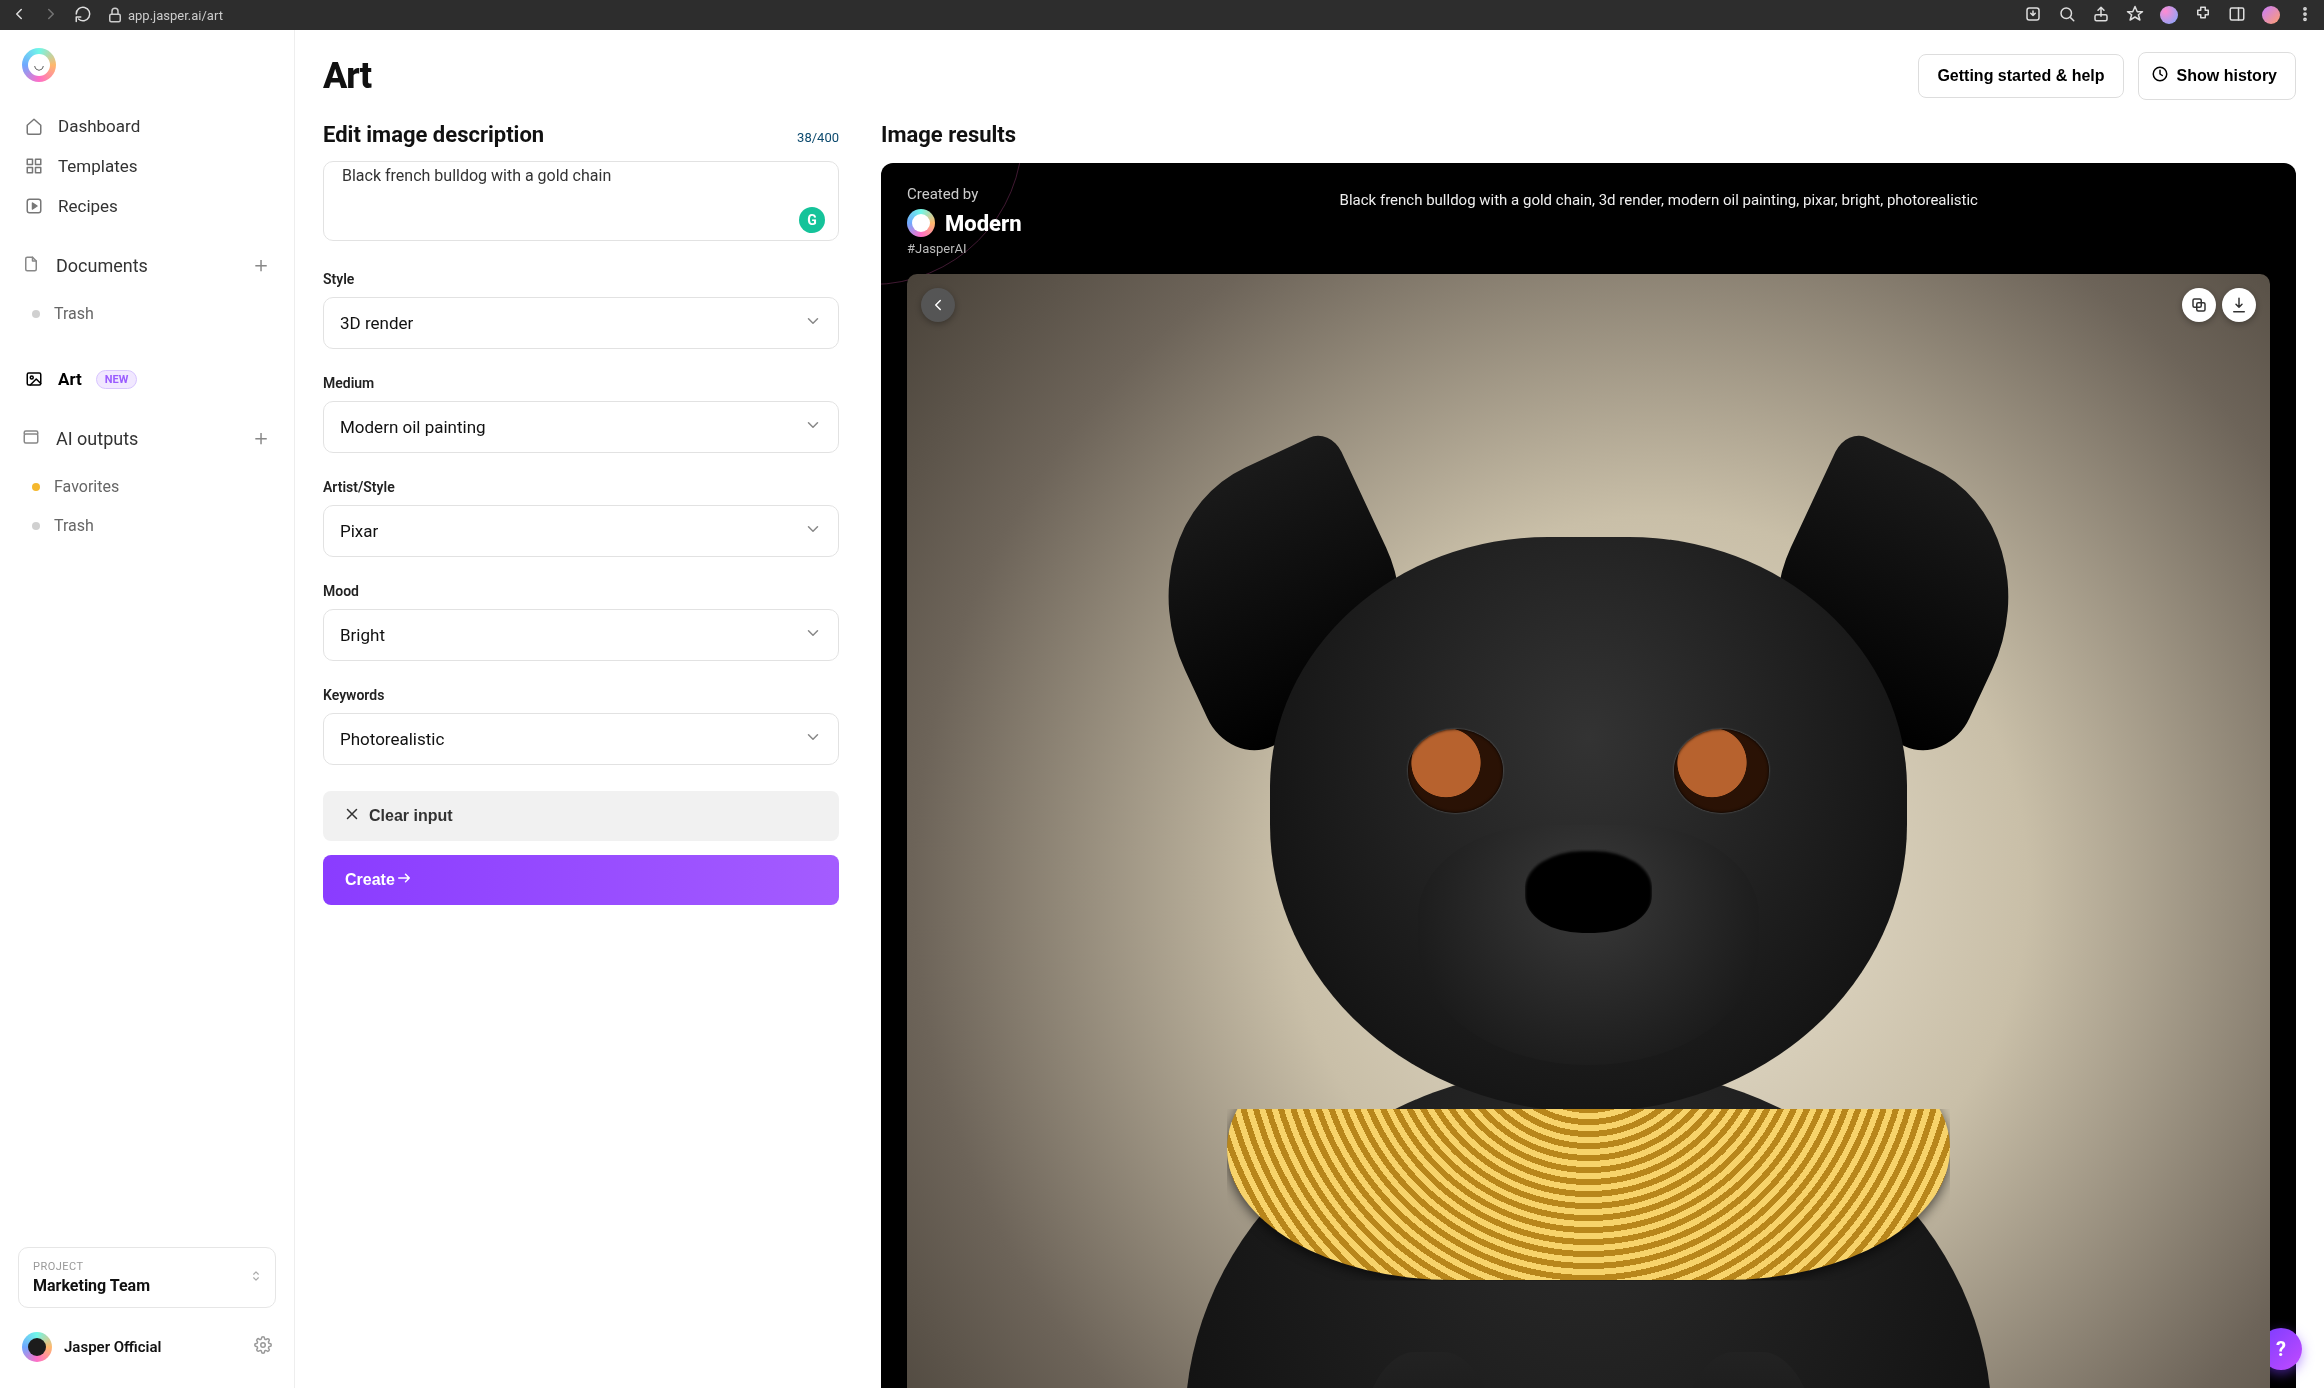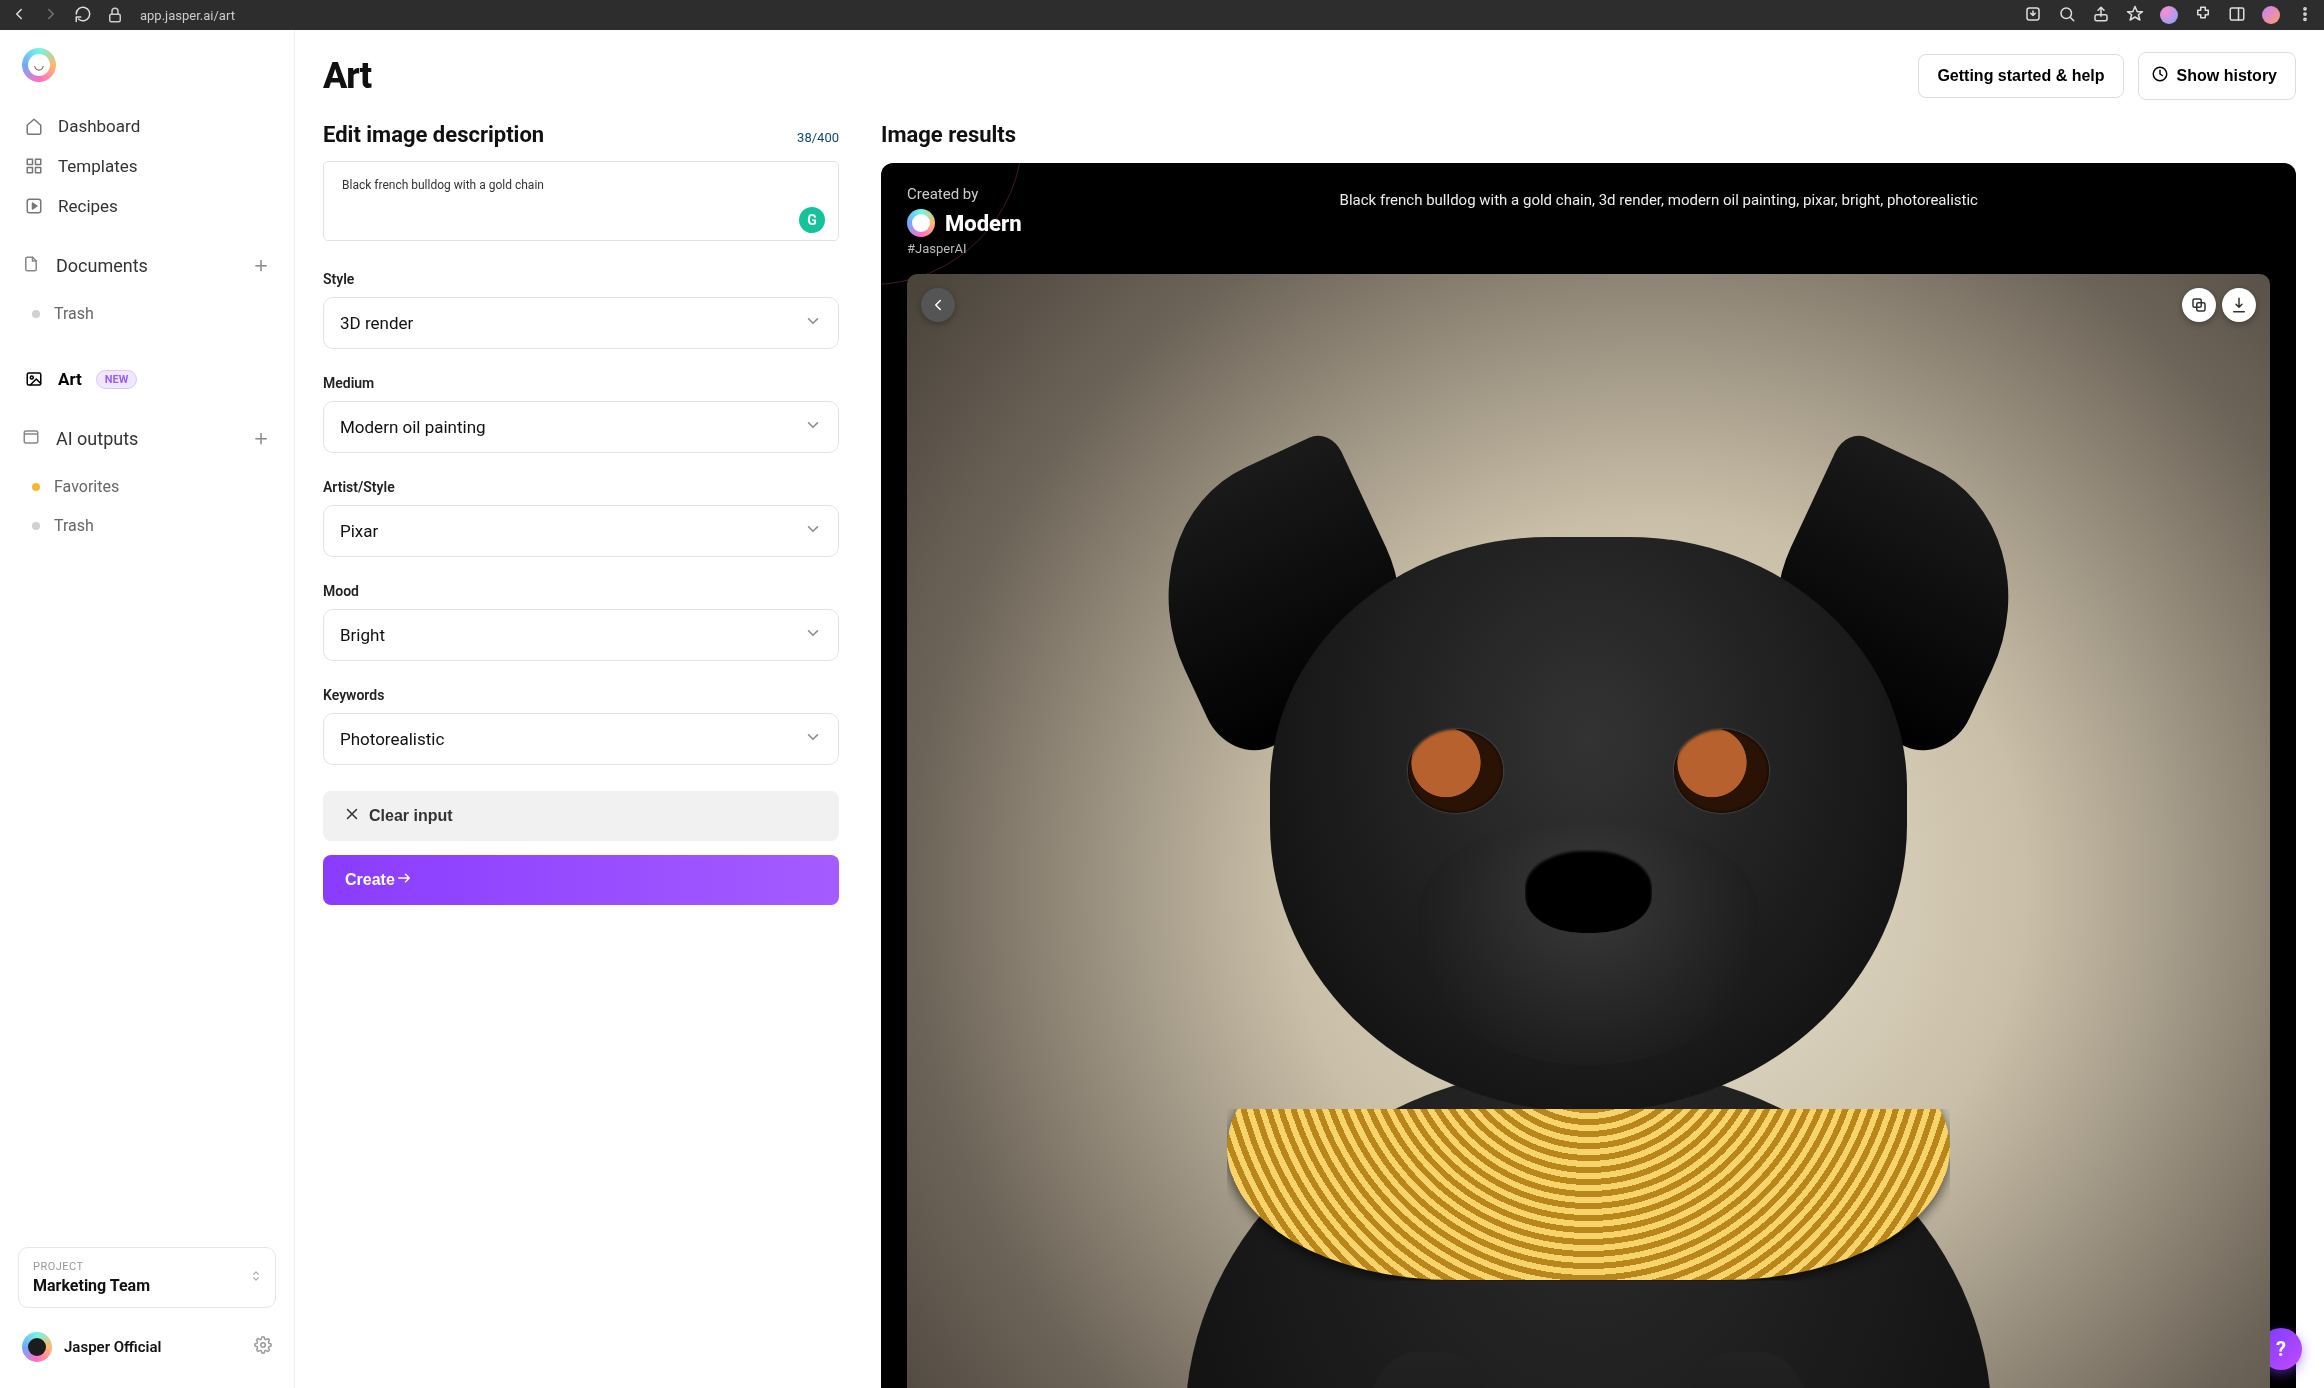--- a/index.html
+++ b/index.html
@@ -1,21 +1,21 @@
 <!DOCTYPE html>
 <html><head>
 <meta charset="utf-8">
 <style>
   * { box-sizing: border-box; margin: 0; padding: 0; }
   body { font-family: -apple-system, BlinkMacSystemFont, "Segoe UI", Roboto, Helvetica, Arial, sans-serif; background: #fff; color: #111; }
 
   
   .chrome { height: 30px; background: #2d2d2d; display: flex; align-items: center; padding: 0 10px; gap: 14px; color: #ddd; font-size: 13px; }
   .chrome .nav-group { display: flex; gap: 14px; align-items: center; }
-  .chrome .url { flex: 1; display: flex; align-items: center; gap: 16px; color: #ccc; }
+  .chrome .url { flex: 1; display: flex; align-items: center; gap: 4px; color: #ccc; }
   .chrome .right-icons { display: flex; gap: 16px; align-items: center; }
   .chrome svg { stroke: #ccc; fill: none; }
   .avatar-dot { width: 18px; height: 18px; border-radius: 50%; background: linear-gradient(135deg,#c77dff,#ff9e6d); }
   .jasper-ext { width: 18px; height: 18px; border-radius: 50%; background: radial-gradient(circle at 30% 30%, #ff8bd1, #7aa8ff); }
 
   .app { display: flex; height: calc(100vh - 30px); }
 
   
   .sidebar { width: 295px; border-right: 1px solid #eee; display: flex; flex-direction: column; padding: 18px 0 12px; }
   .logo-wrap { padding: 0 22px 18px; }
@@ -51,21 +51,21 @@
   .btn-outline + .btn-outline { margin-left: 14px; padding-left: 12px; }
 
   .columns { display: flex; gap: 42px; align-items: flex-start; }
   .form-col { width: 516px; }
   .results-col { flex: 1; min-width: 0; }
 
   .sec-head-row { display: flex; align-items: baseline; justify-content: space-between; margin-bottom: 14px; }
   .sec-title { font-size: 22px; font-weight: 700; }
   .counter { font-size: 13px; color: #0c4a6e; }
 
-  .textarea { width: 100%; border: 1px solid #e2e2e2; border-radius: 5px; padding: 16px 18px; font-size: 12px; color: #333; min-height: 80px; resize: none; font-family: inherit; position: relative; }
+  .textarea { width: 100%; border: 1px solid #e2e2e2; border-radius: 10px; padding: 4px 18px; font-size: 16px; color: #333; min-height: 80px; resize: none; font-family: inherit; position: relative; }
   .ta-wrap { position: relative; margin-bottom: 26px; }
   .grammarly { position: absolute; right: 14px; bottom: 12px; width: 26px; height: 26px; border-radius: 50%; background: #15c39a; color: #fff; display: flex; align-items: center; justify-content: center; font-weight: 700; font-size: 14px; }
 
   .fld-label { font-size: 14px; font-weight: 600; margin-bottom: 10px; color: #222; }
   .select-wrap { margin-bottom: 26px; }
   .select { width: 100%; border: 1px solid #e2e2e2; border-radius: 10px; padding: 14px 16px; font-size: 17px; display: flex; align-items: center; justify-content: space-between; cursor: pointer; background: #fff; }
   .select .chev { color: #888; }
 
   .action-row { display: flex; gap: 14px; margin-top: 8px; flex-direction: column; }
   .btn-clear { border: none; background: #f1f1f1; border-radius: 8px; padding: 14px 20px; font-size: 16px; font-weight: 600; display: flex; align-items: center; gap: 8px; cursor: pointer; color: #333; }

